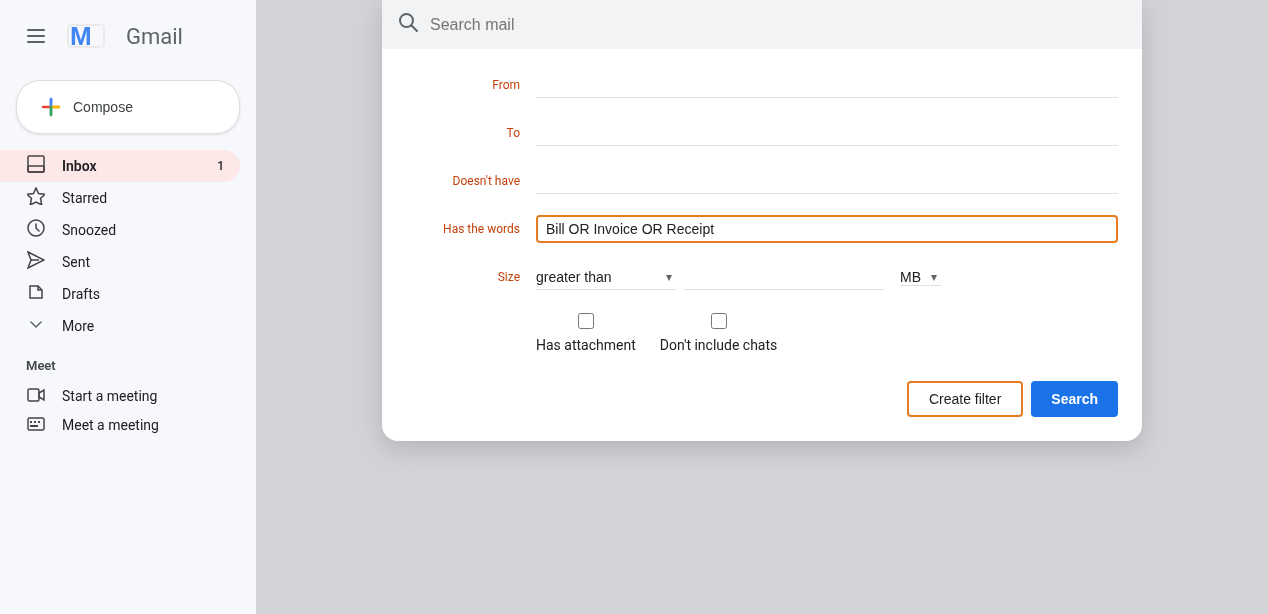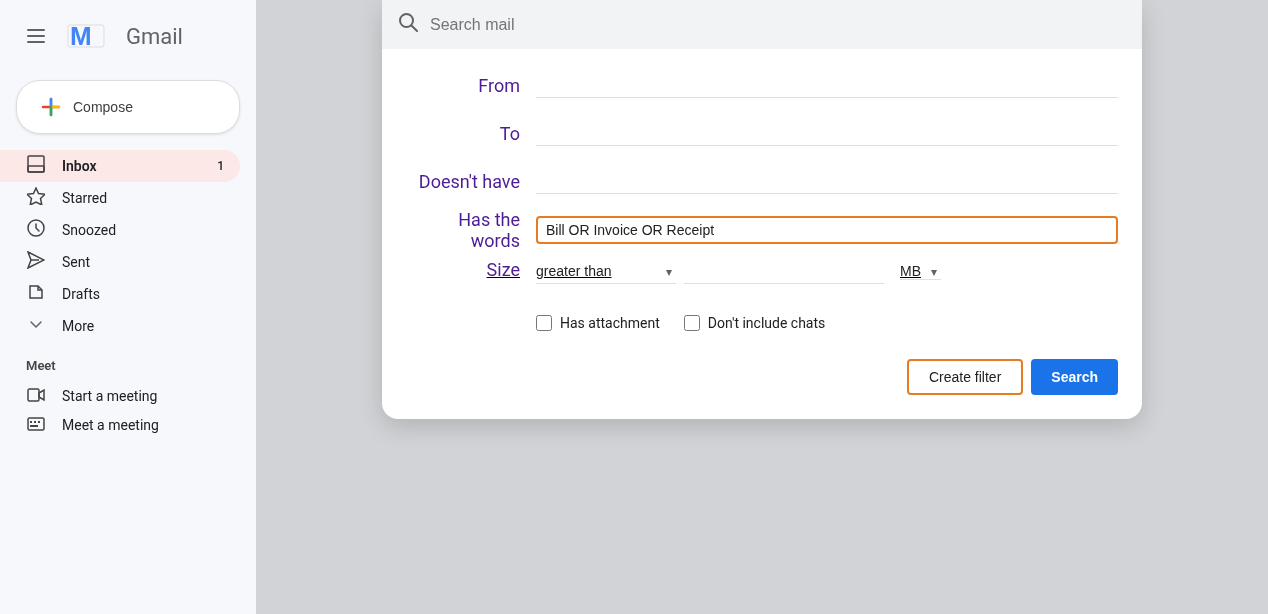--- a/index.html
+++ b/index.html
@@ -195,22 +195,22 @@
 
     .form-row {
       display: flex;
       align-items: center;
       margin-bottom: 8px;
       min-height: 40px;
     }
 
     .form-label {
       width: 130px;
-      font-size: 18px;
-      color: #4c1d95;
+      font-size: 12px;
+      color: #c2410c;
       text-align: right;
       padding-right: 16px;
       flex-shrink: 0;
     }
 
     .form-input {
       flex: 1;
       border: none;
       border-bottom: 1px solid #e0e0e0;
       font-size: 14px;
@@ -222,24 +222,23 @@
 
     .form-input.highlighted {
       border: 2px solid #e67c22;
       border-radius: 4px;
       padding: 4px 8px;
       background: #fff;
     }
 
     .size-row {
       display: flex;
-      align-items: flex-start;
+      align-items: center;
       margin-bottom: 8px;
       min-height: 40px;
-      text-decoration: underline;
     }
 
     .size-select-wrap {
       display: flex;
       align-items: center;
       gap: 8px;
       flex: 1;
     }
 
     .form-select {
@@ -321,20 +320,21 @@
       margin-bottom: 4px;
     }
 
     .checkbox-item {
       display: flex;
       align-items: center;
       gap: 8px;
       font-size: 14px;
       color: #202124;
       cursor: pointer;
+      flex-direction: column;
     }
 
     .checkbox-item input[type="checkbox"] {
       width: 16px;
       height: 16px;
       cursor: pointer;
     }
 
     .action-row {
       display: flex;

